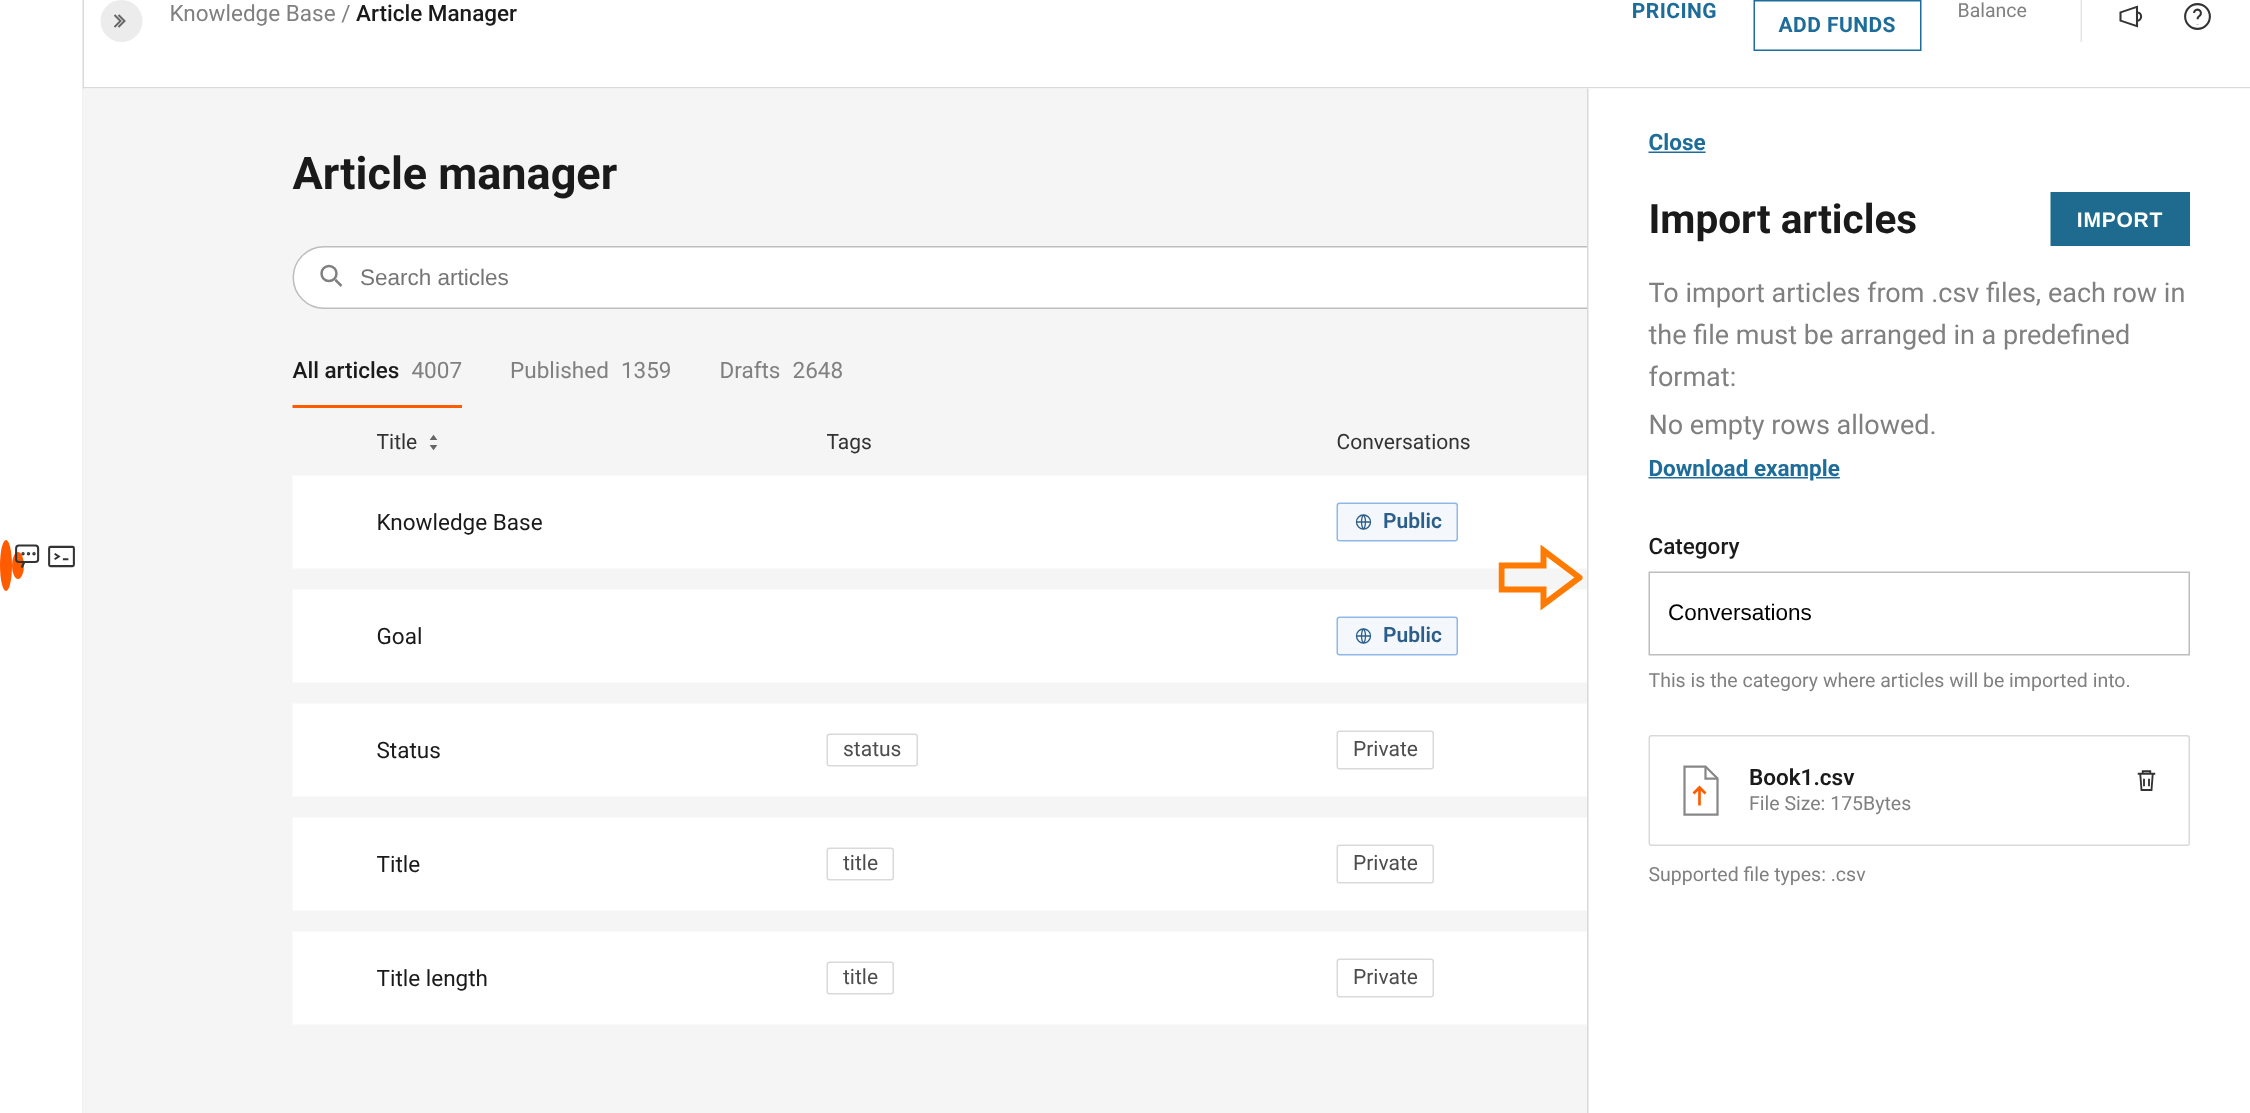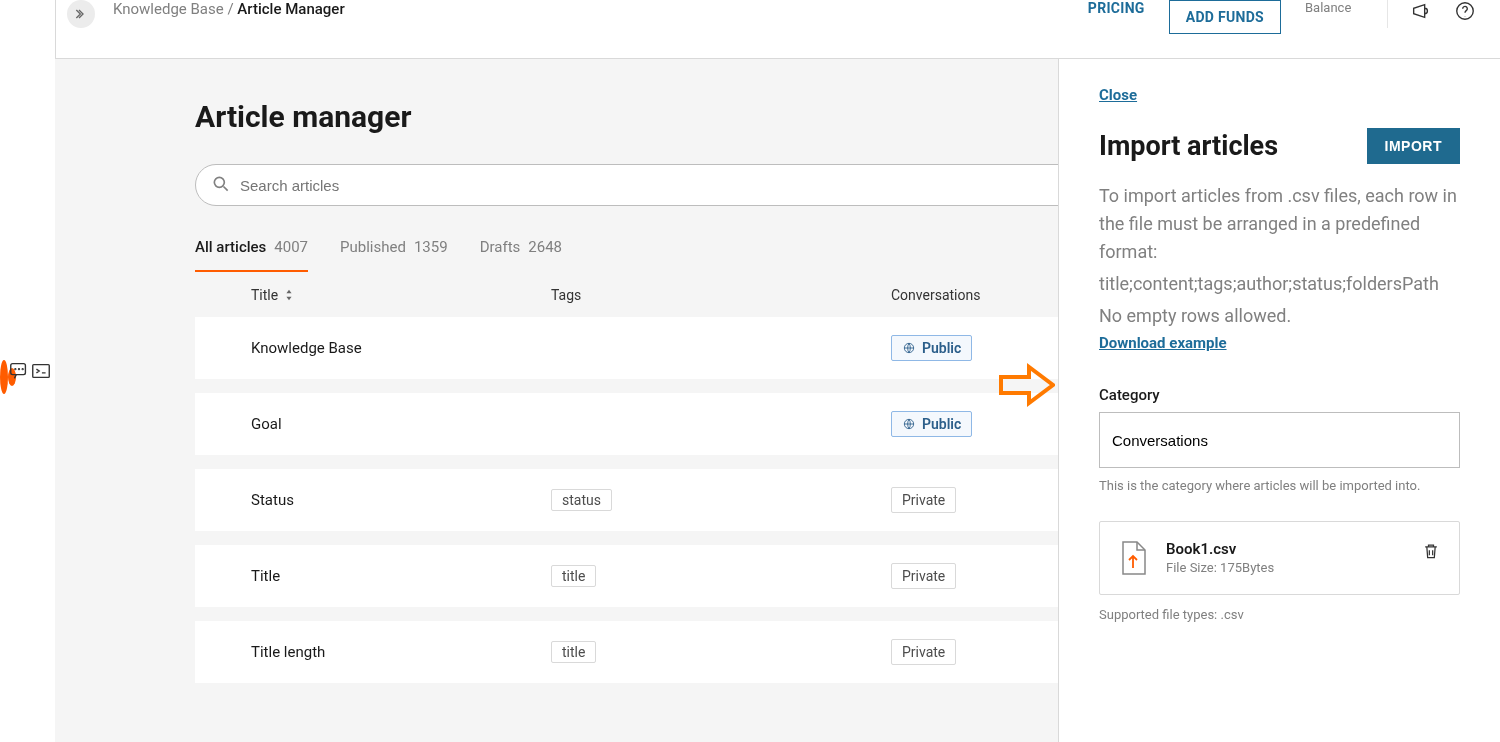--- a/index.html
+++ b/index.html
@@ -299,21 +299,20 @@
   </div>
 </div>
 
 <div class="panel">
   <span class="panel-close">Close</span>
   <div class="panel-head">
     <h2 class="panel-title">Import articles</h2>
     <button class="import-btn">IMPORT</button>
   </div>
   <div class="panel-desc">To import articles from .csv files, each row in the file must be arranged in a predefined format:</div>
-  <div class="panel-desc">title;content;tags;author;status;foldersPath</div>
   <div class="panel-desc">No empty rows allowed.</div>
   <span class="panel-link">Download example</span>
 
   <div class="field-label">Category</div>
   <input class="text-input" value="Conversations" style="">
   <div class="hint">This is the category where articles will be imported into.</div>
 
   <div class="file-card">
     <svg class="file-icon" viewBox="0 0 30 36">
         <path d="M5 2h14l8 8v24H5z" fill="none" stroke="#888" stroke-width="1.5"></path>

